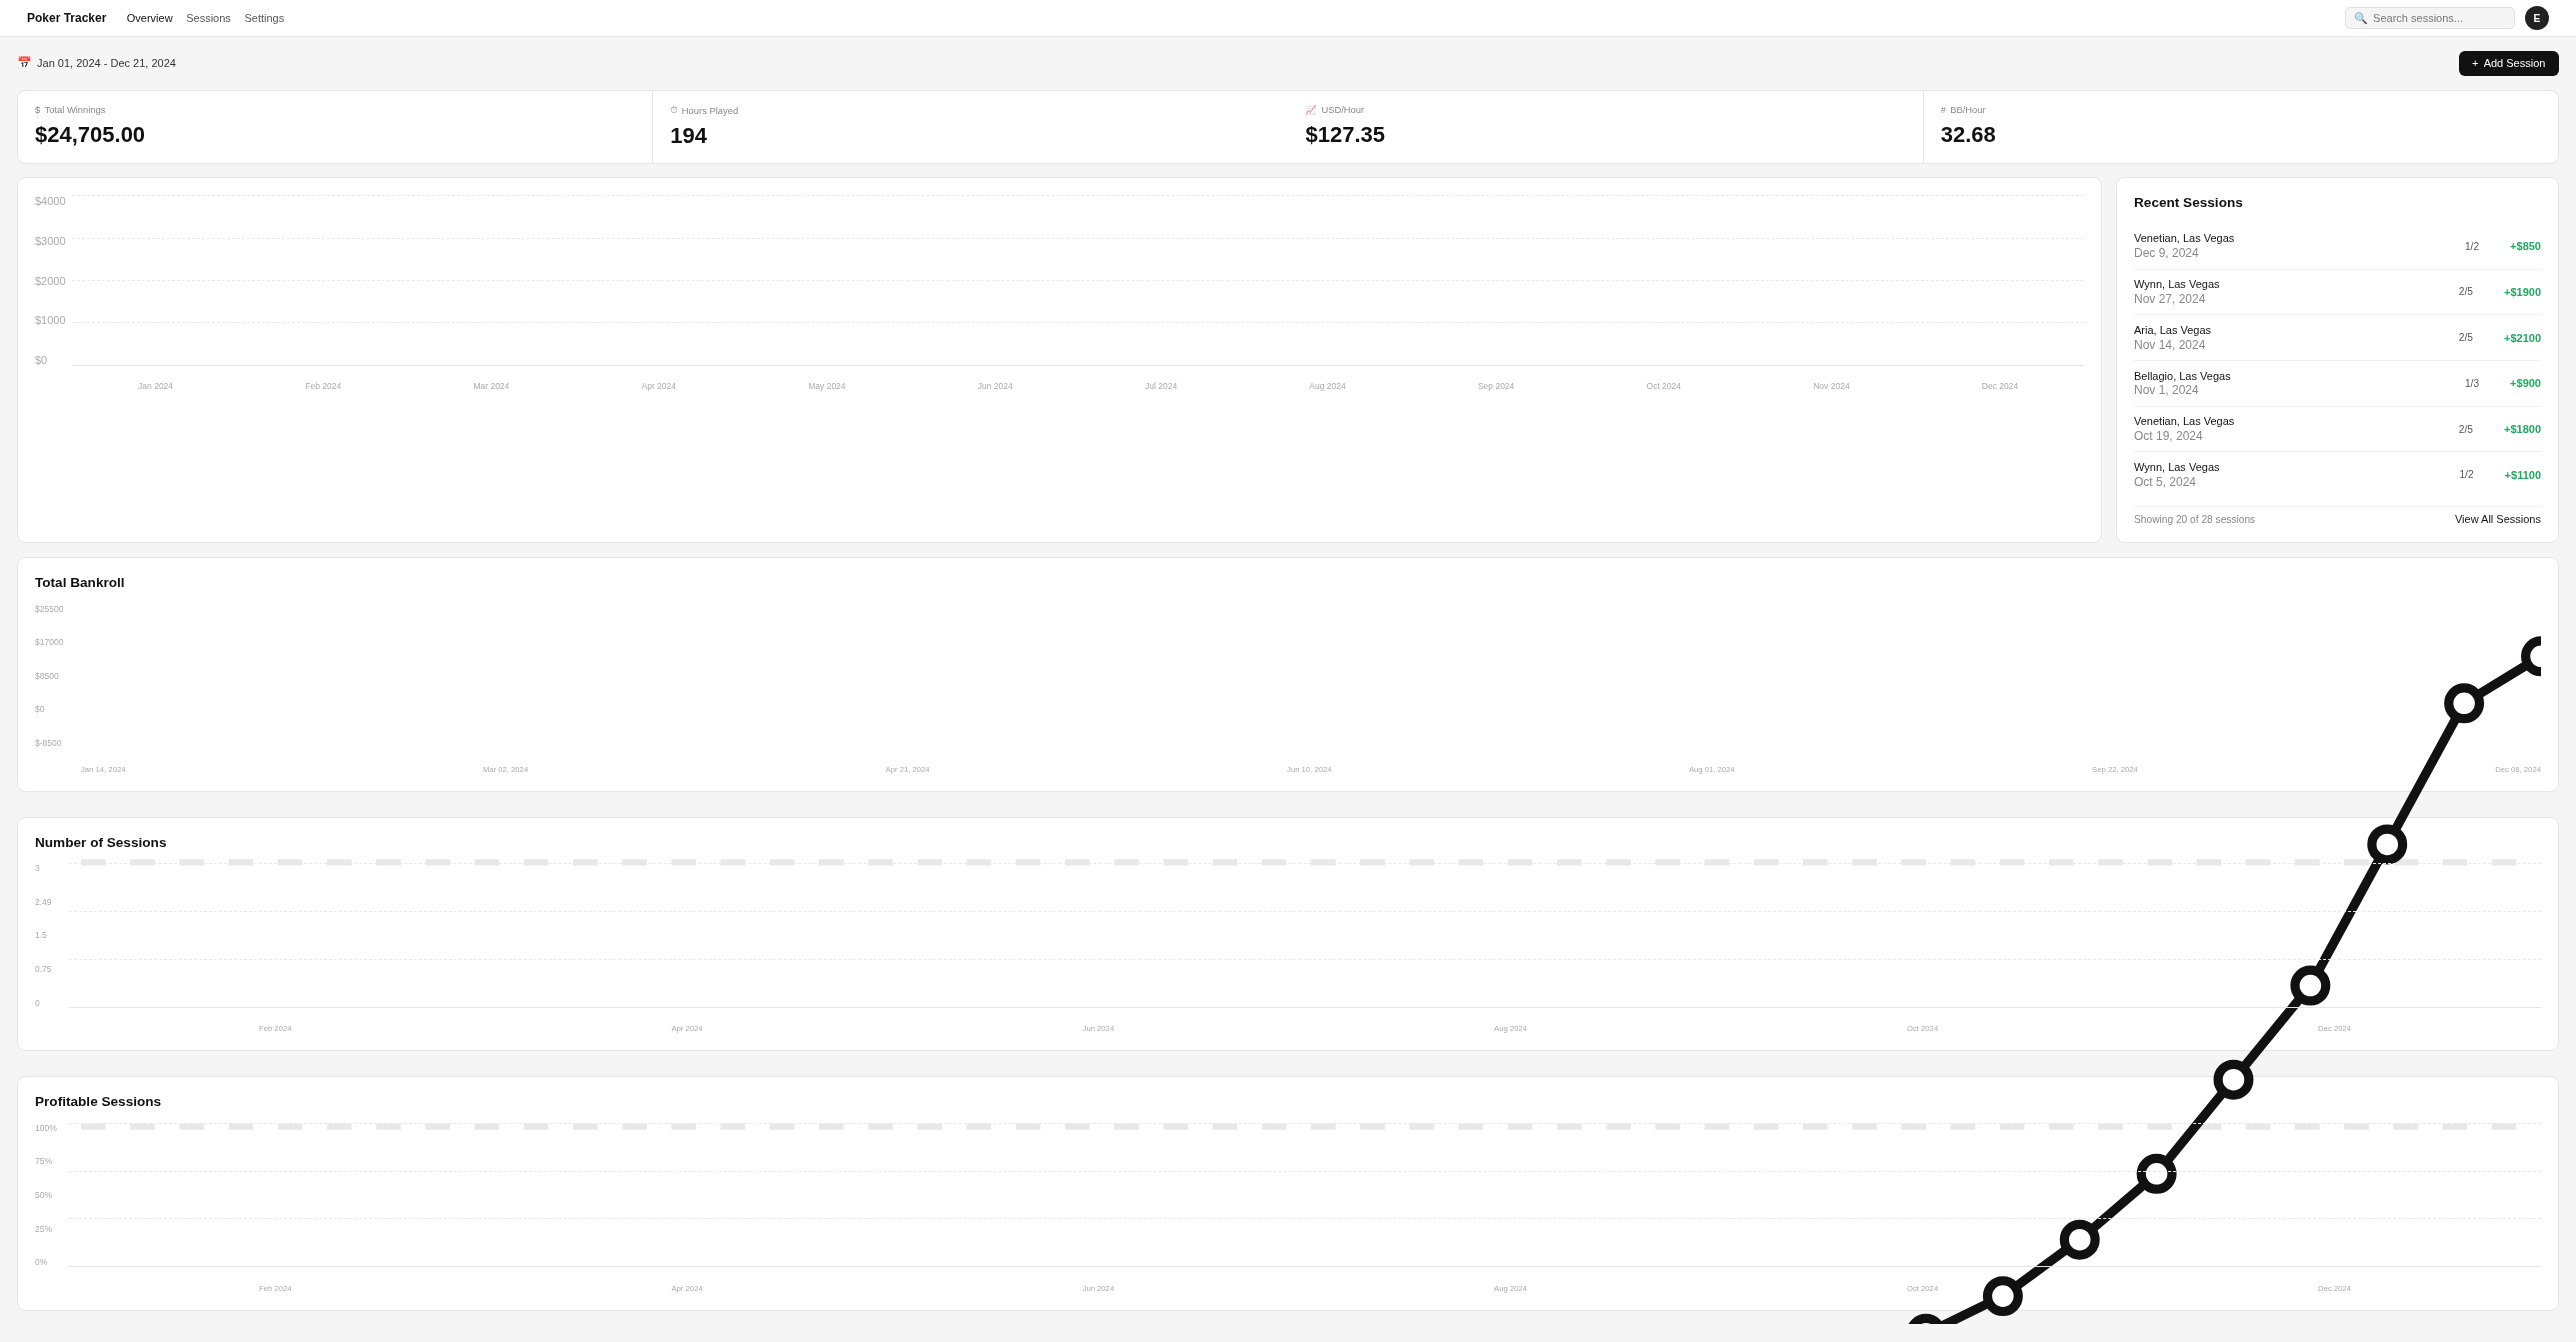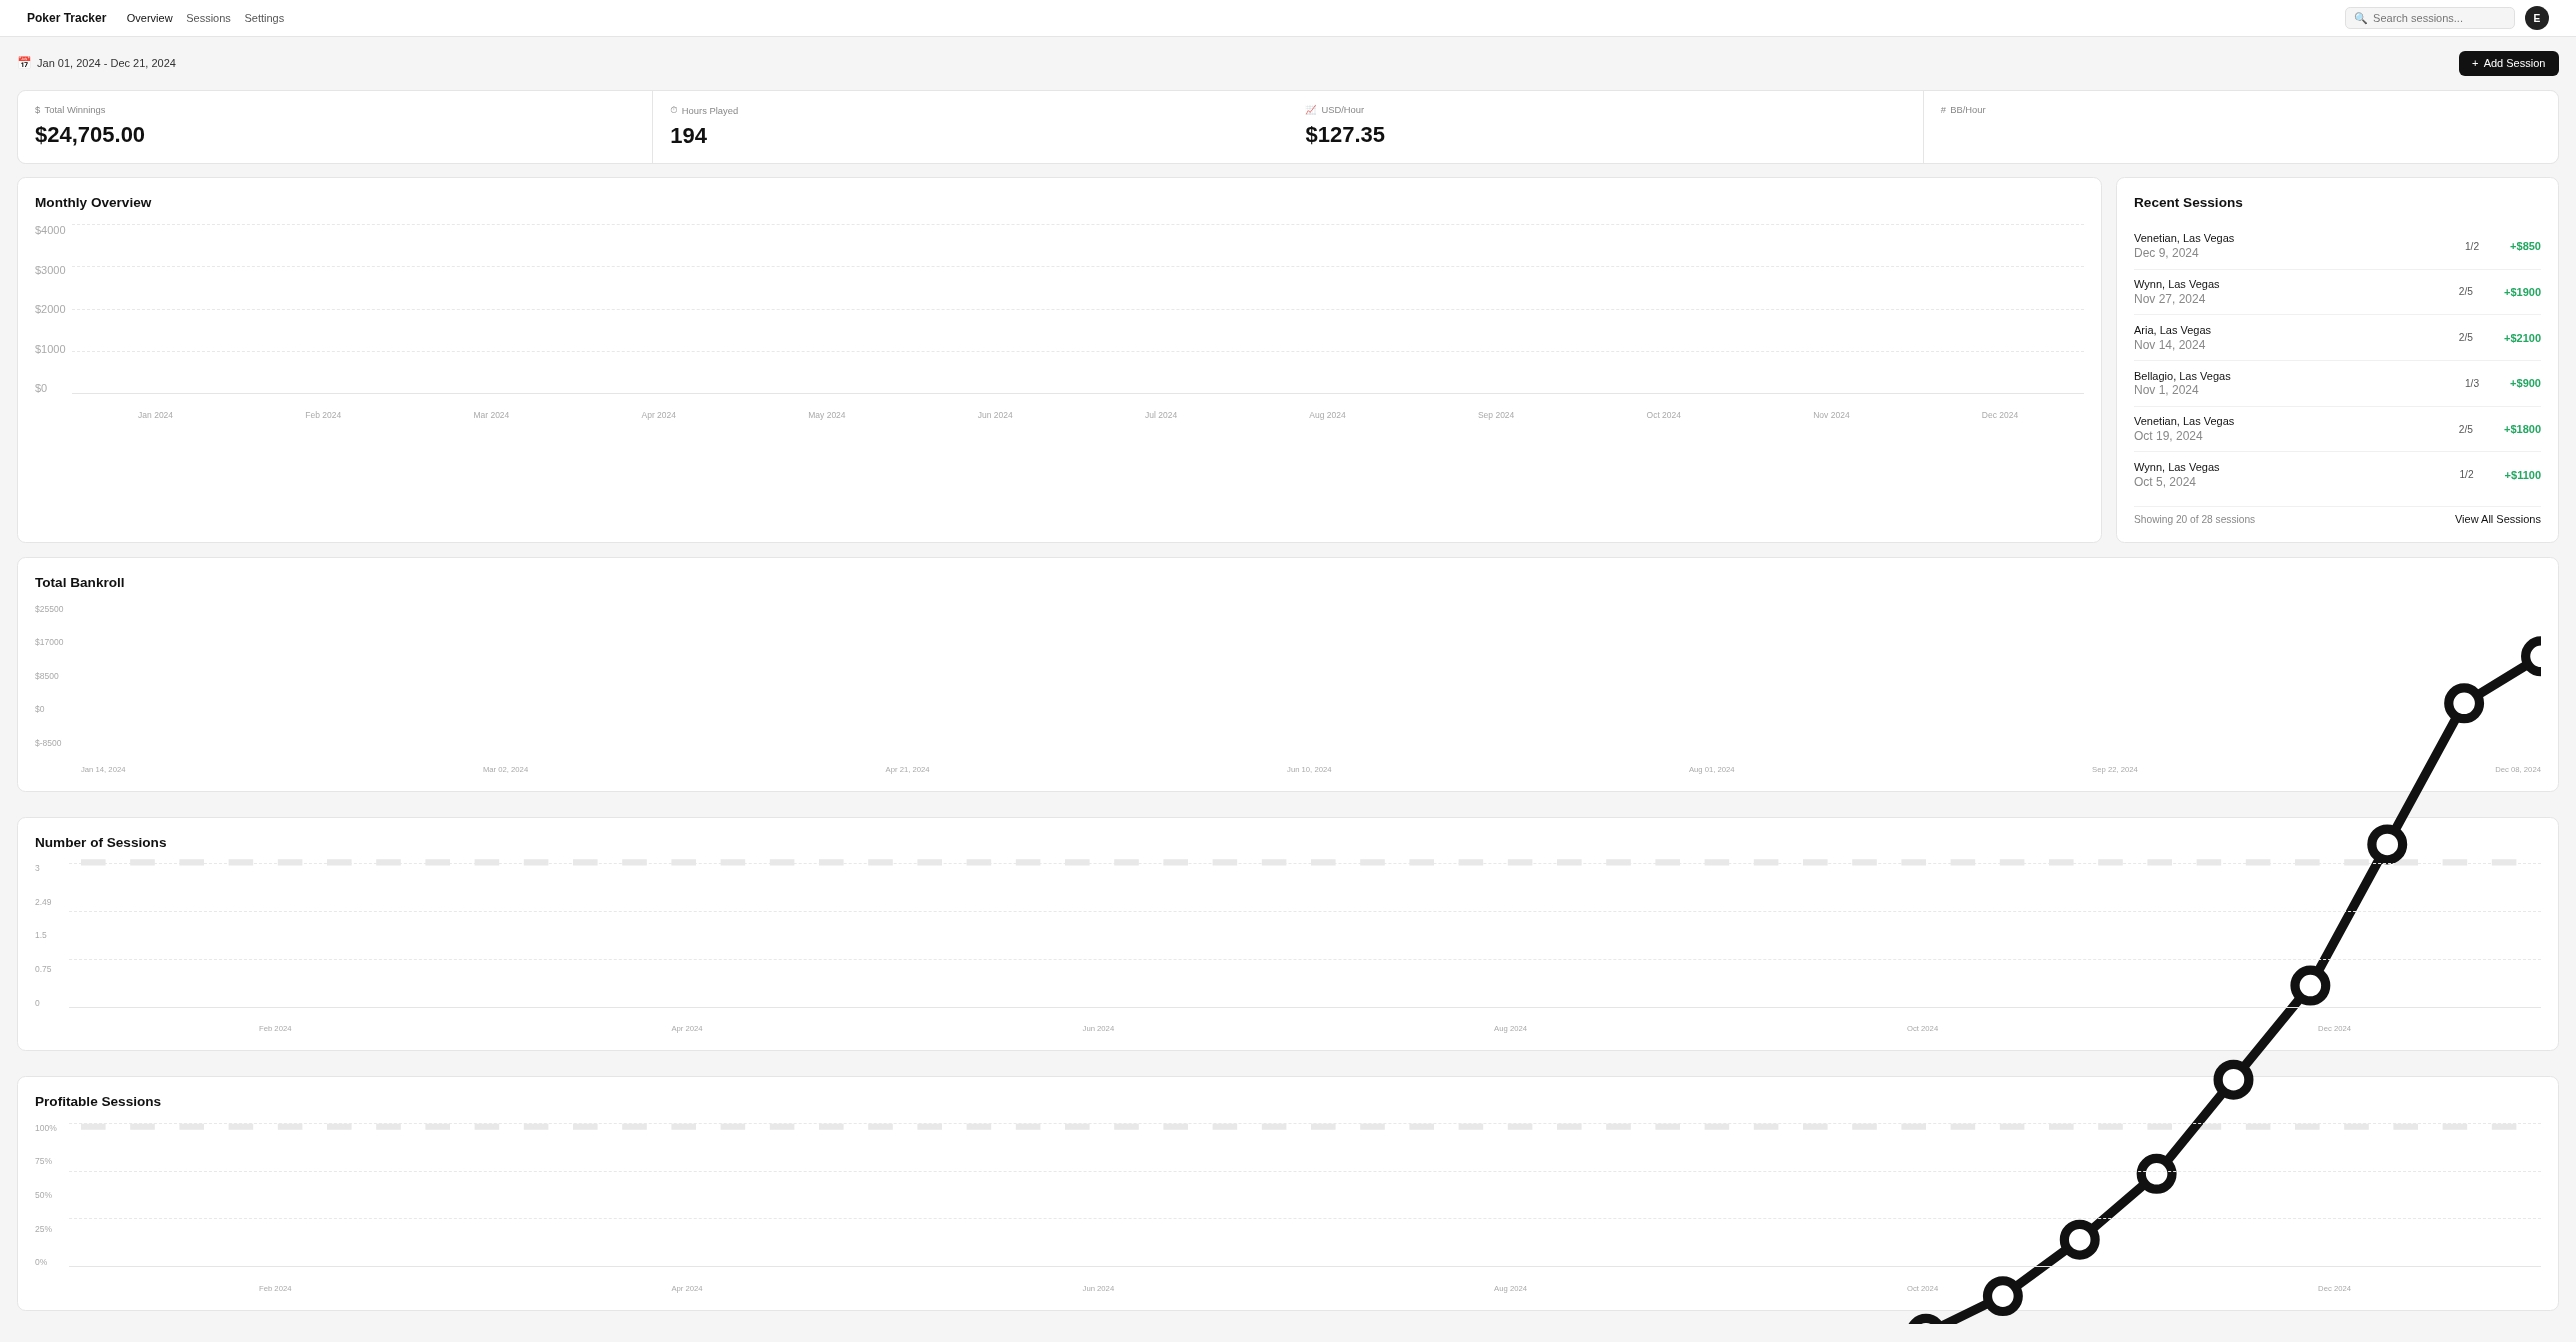--- a/index.html
+++ b/index.html
@@ -129,27 +129,27 @@
         <span>📈</span>
         <span>USD/Hour</span>
       </div>
       <div class="stat-value">$127.35</div>
     </div>
     <div class="stat-card">
       <div class="stat-label">
         <span>#</span>
         <span>BB/Hour</span>
       </div>
+      <div class="stat-value">32.68</div>
     </div>
   </div>
 
   <div class="panels-row">
 
     <div class="panel">
-      <div class="panel-title">Monthly Overview</div>
       <div class="chart-area">
         <div class="grid-lines">
           <div class="grid-line"></div>
           <div class="grid-line"></div>
           <div class="grid-line"></div>
           <div class="grid-line"></div>
           <div class="grid-line"></div>
         </div>
         <div class="chart-y-labels">
           <span>$4000</span>

